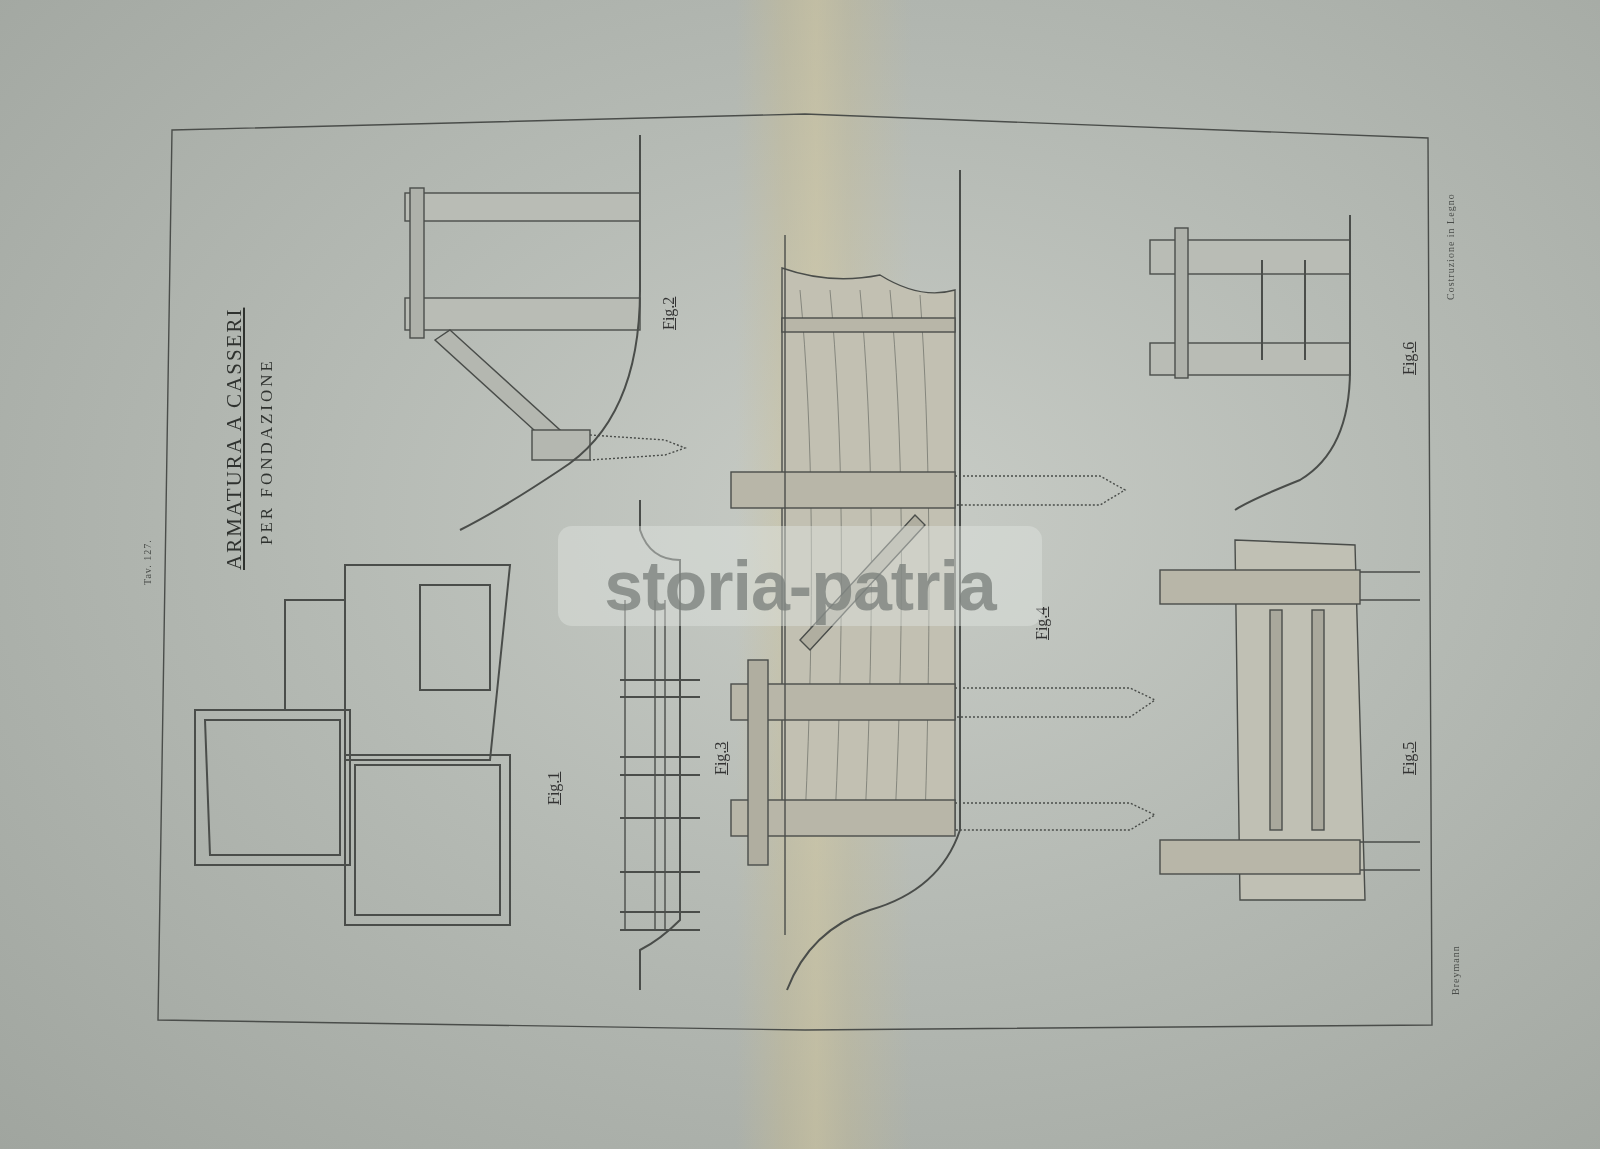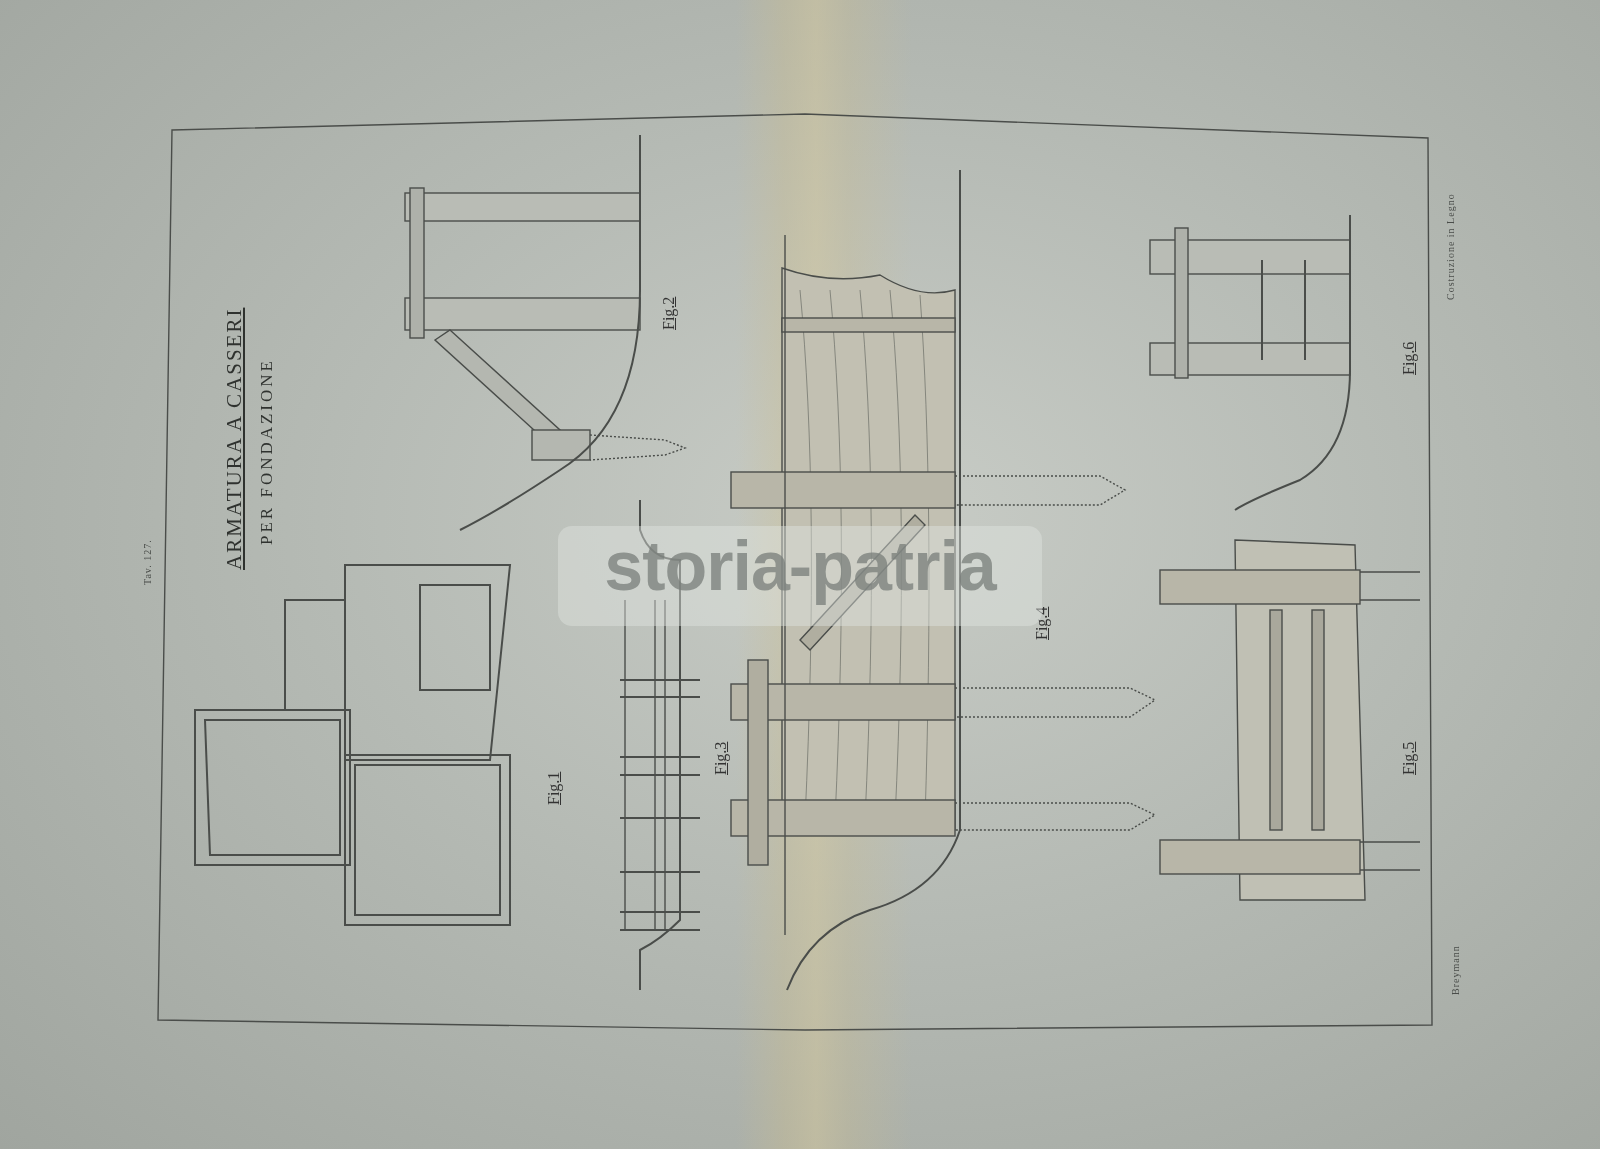--- a/index.html
+++ b/index.html
@@ -3,21 +3,21 @@
 <meta charset="utf-8">
 <style>
   html,body{margin:0;padding:0;}
   body{width:1600px;height:1149px;overflow:hidden;background:#9ea39f;font-family:"Liberation Serif",serif;position:relative;}
   .paper{position:absolute;left:0;top:0;width:1600px;height:1149px;
     background:
       linear-gradient(90deg, rgba(0,0,0,0) 0%, rgba(0,0,0,0) 46%, rgba(205,190,140,0.35) 49%, rgba(215,200,150,0.45) 51%, rgba(205,190,140,0.3) 53%, rgba(0,0,0,0) 57%),
       radial-gradient(ellipse at 55% 45%, #c8ccc6 0%, #b5bab4 45%, #a0a59f 100%);}
   .frame{position:absolute;left:0;top:0;width:1600px;height:1149px;}
   .rot{position:absolute;transform-origin:left top;white-space:nowrap;color:#3a3d3a;}
-  .watermark{position:absolute;left:558px;top:526px;width:484px;height:100px;border-radius:14px;background:rgba(225,228,224,0.45);display:flex;align-items:flex-start;justify-content:center;}
+  .watermark{position:absolute;left:558px;top:526px;width:484px;height:100px;border-radius:14px;background:rgba(225,228,224,0.45);display:flex;align-items:flex-end;justify-content:center;}
   .watermark span{font-family:"Liberation Sans",sans-serif;font-weight:bold;font-size:70px;color:rgba(120,125,122,0.75);letter-spacing:-1px;}
   .figlabel{font-family:"Liberation Serif",serif;font-size:16px;text-decoration:underline;color:#333;}
   .small{font-size:10px;font-family:"Liberation Serif",serif;color:#4a4d4a;letter-spacing:1px;}
   .title{font-size:21px;letter-spacing:2px;color:#2f322f;text-decoration:underline;}
   .subtitle{font-size:17px;letter-spacing:3px;color:#2f322f;}
 </style>
 </head>
 <body>
 
 <div class="paper"></div>

